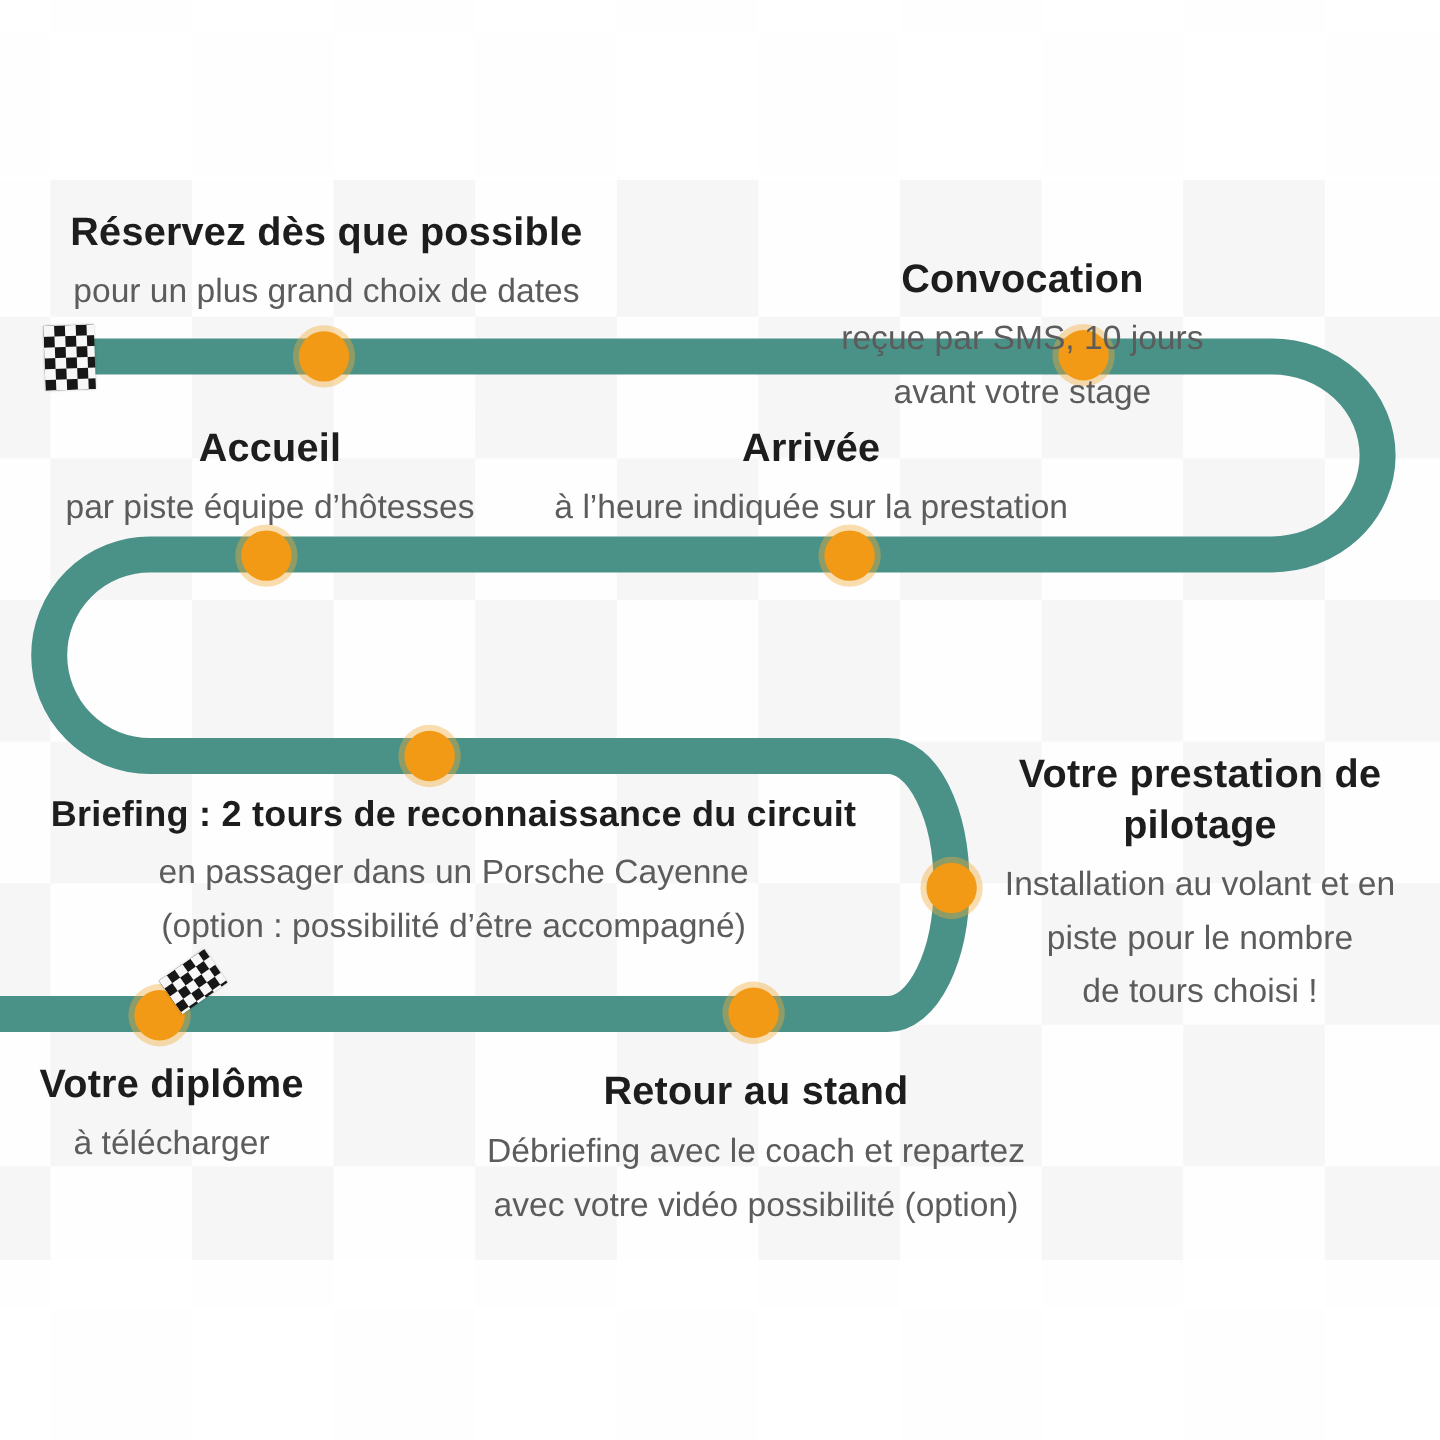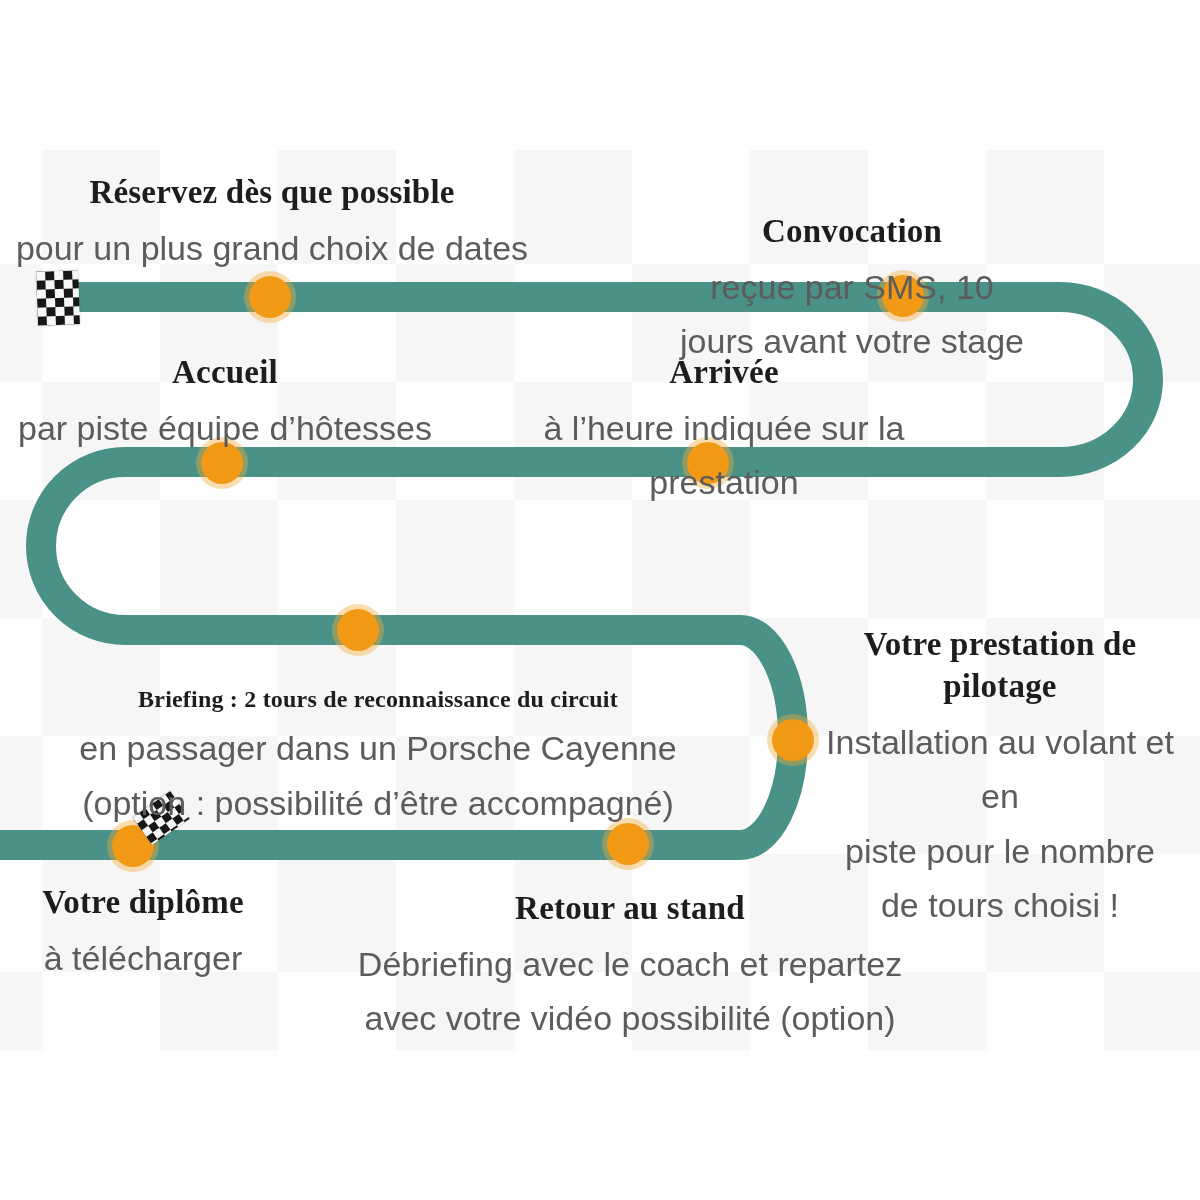--- a/index.html
+++ b/index.html
@@ -51,34 +51,33 @@
 
   .step { position: absolute; transform: translateX(-50%); text-align: center; }
   .step .title {
     font-weight: bold;
     font-size: 33px;
     line-height: 1.27;
     color: var(--title-color, #1d1d1d);
     letter-spacing: 0.2px;
     margin-bottom: 7px;
     white-space: nowrap;
-    font-family: Liberation Serif, serif;
   }
   .step .sub {
-    font-size: 34px;
+    font-size: 28px;
     line-height: 1.6;
     color: var(--subtitle-color, #5c5c5c);
     white-space: pre-line;
   }
   .step.s-reservez    { left: 272px;  top: 172px; }
   .step.s-convocation { left: 852px;  top: 172px; margin-top: 39px; }
   .step.s-accueil     { left: 225px;  top: 352px; text-align: center; }
-  .step.s-arrivee     { left: 724px;  top: 352px; }
+  .step.s-arrivee     { left: 676px;  top: 352px; }
   .step.s-briefing    { left: 378px;  top: 660px; }
-  .step.s-briefing .title { font-size: 24px; margin-top: 24px; }
+  .step.s-briefing .title { font-size: 30px; }
   .step.s-prestation  { left: 1000px; top: 624px; width: 370px; text-align: center; }
   .step.s-prestation .title { white-space: normal; }
   .step.s-retour      { left: 630px;  top: 888px; }
   .step.s-diplome     { left: 143px;  top: 882px; text-align: center; }
 </style>
 </head>
 <body>
 
 <div class="canvas">
 

